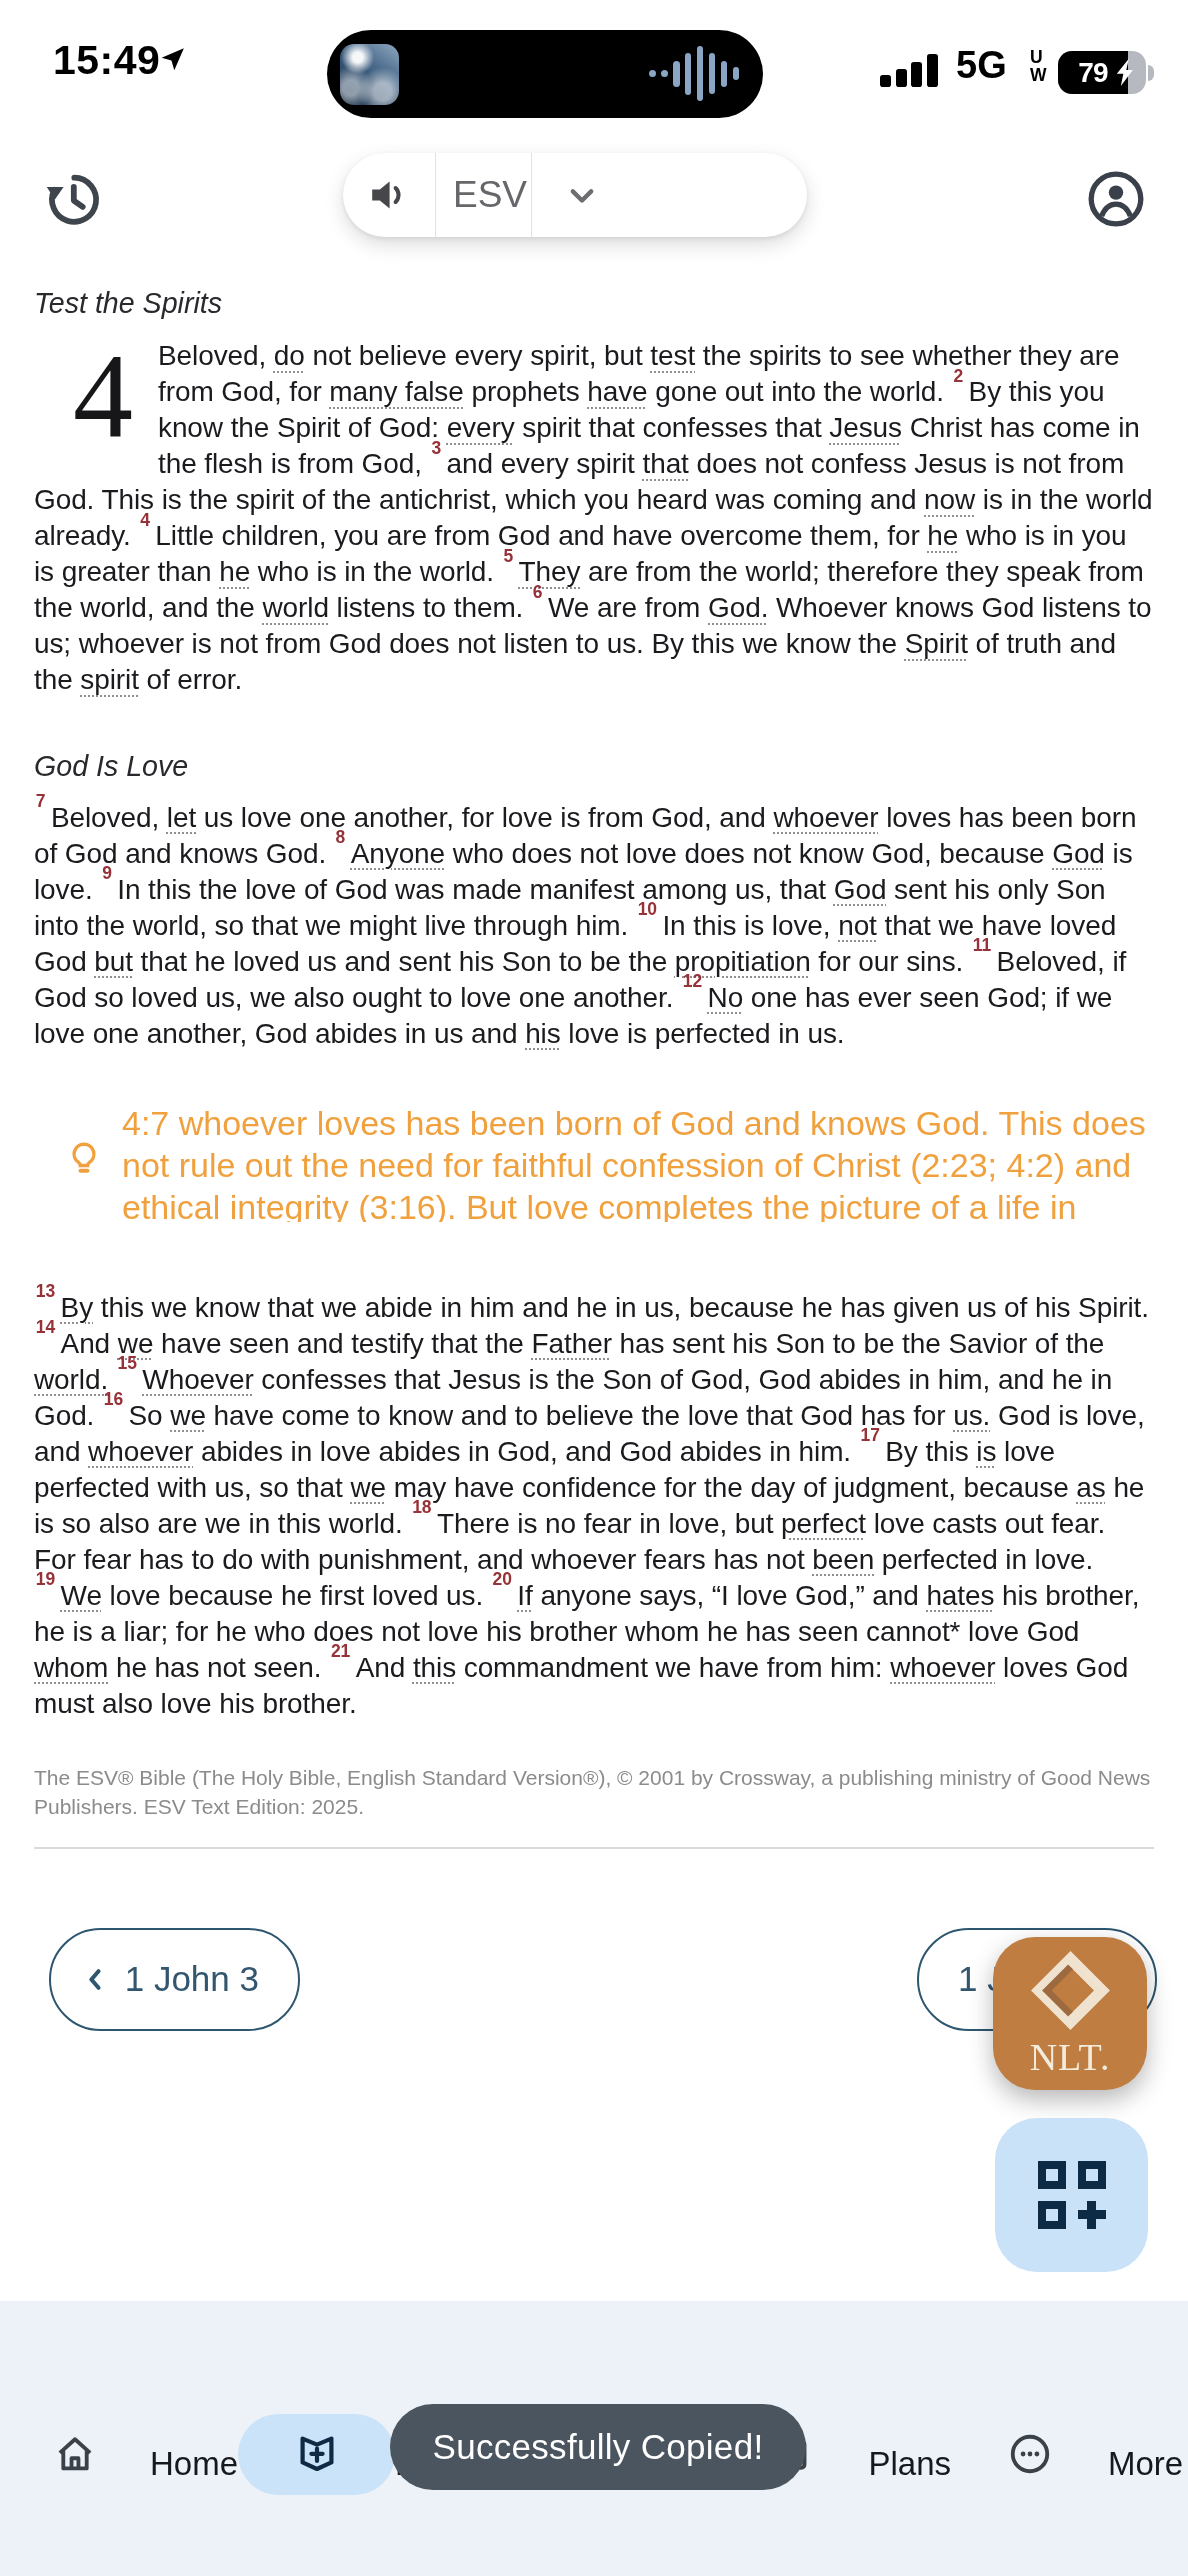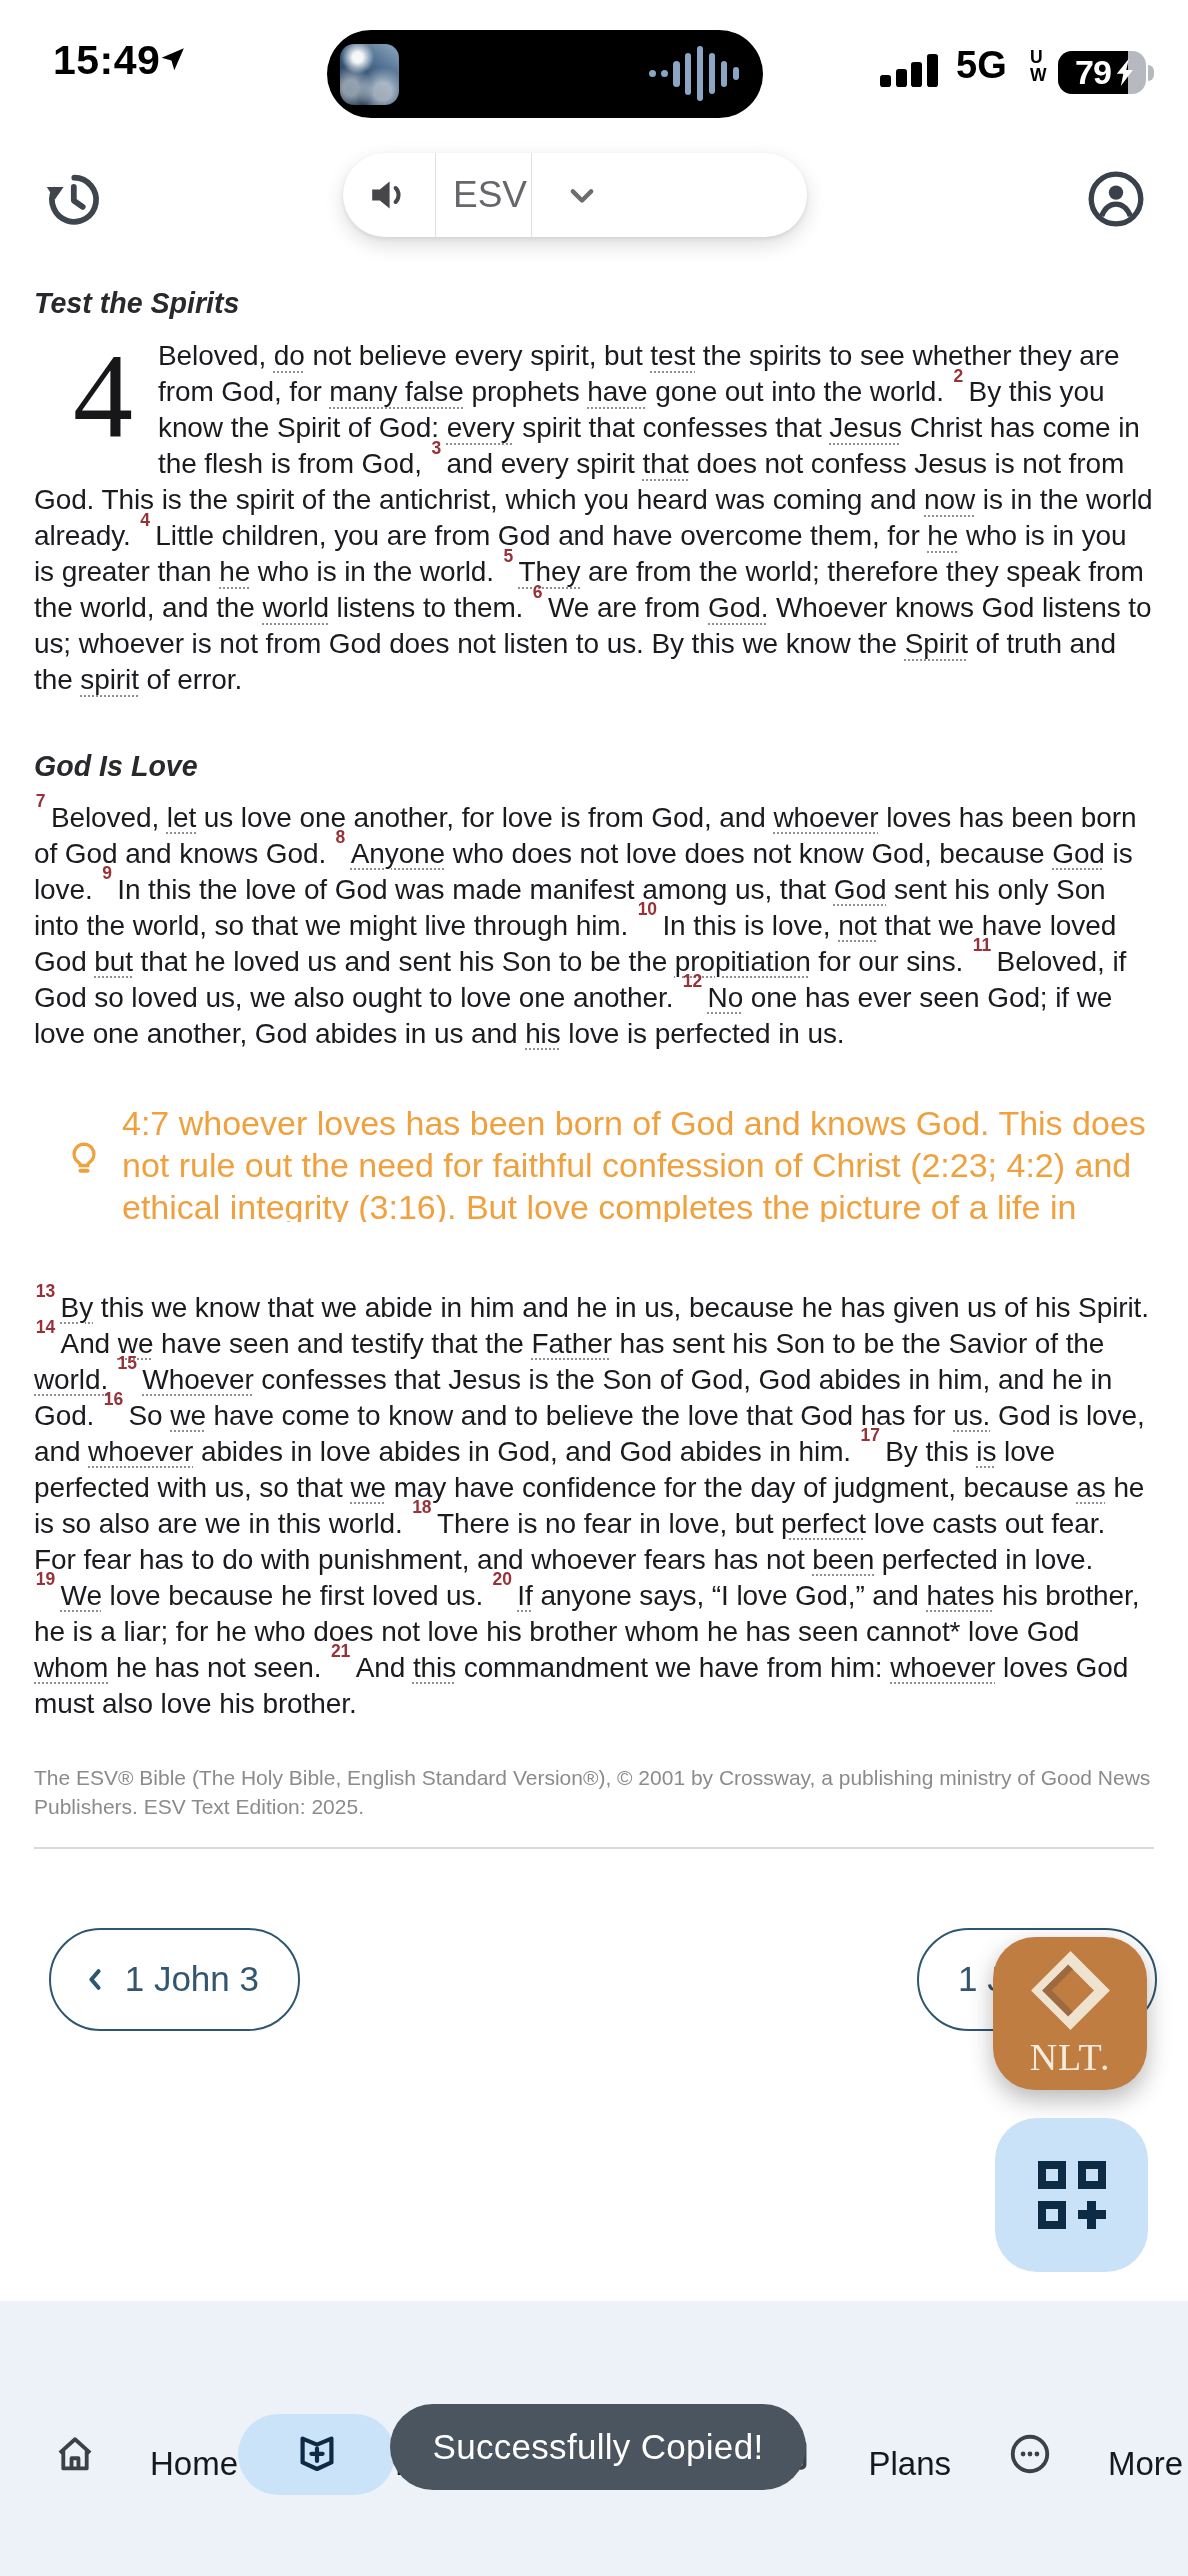--- a/index.html
+++ b/index.html
@@ -23,42 +23,42 @@
       radial-gradient(circle at 18% 72%, rgba(255,255,255,.5) 0 12%, rgba(255,255,255,0) 34%),
       linear-gradient(215deg,#8fa9c0 0%,#4a6a8c 38%,#23405e 72%,#16293f 100%);
   }
   .waveform { position:absolute; right:24px; top:0; height:100%; display:flex; align-items:center; gap:5.5px; }
   .wf-bar { width:6.4px; border-radius:3.7px; background:#8aa6c4; }
   .sig-bars { position:absolute; left:880px; top:52px; width:59px; height:35px; display:flex; align-items:flex-end; gap:4.6px; }
   .sig-bars i { display:block; width:11px; background:#000; border-radius:2.8px; }
   .net { position:absolute; left:956px; top:44px; font-size:38px; font-weight:700; color:#000; }
   .net-sub { position:absolute; left:1030px; top:49px; width:24px; font-size:17.5px; font-weight:700; line-height:17.5px; color:#000; word-break:break-all; letter-spacing:0.9px; }
   .battery { position:absolute; left:1058px; top:51px; width:88px; height:43px; border-radius:14px; background:#b6bac0; }
-  .battery-fill { position:absolute; left:0; top:0; bottom:0; width:70px; background:#000; border-radius:14px 0 0 14px; color:#fff; font-weight:700; font-size:34px; display:flex; align-items:center; justify-content:center; letter-spacing:-0.9px; }
+  .battery-fill { position:absolute; left:0; top:0; bottom:0; width:70px; background:#000; border-radius:14px 0 0 14px; color:#fff; font-weight:700; font-size:28px; display:flex; align-items:center; justify-content:center; letter-spacing:-0.9px; }
   .battery-bolt { position:absolute; left:57px; top:7.4px; z-index:2; }
   .battery-nub { position:absolute; right:-8.3px; top:14px; width:6.4px; height:15.7px; background:#b6bac0; border-radius:0 6.4px 6.4px 0; }
 
   
   .hist-btn { position:absolute; left:41px; top:168px; width:63px; height:63px; }
   .avatar-btn { position:absolute; left:1084px; top:167px; width:64px; height:64px; }
   .header-pill {
     position:absolute; left:343px; top:153px; width:464px; height:84px; background:#fff; border-radius:42px;
     box-shadow:0 7.4px 20px rgba(0,0,0,.14), 0 1.8px 4.6px rgba(0,0,0,.08);
     display:flex; align-items:stretch;
   }
   .hp-seg { display:flex; align-items:center; justify-content:center; color:#67676b; font-size:37px; }
   .hp-seg + .hp-seg { border-left:1.8px solid #e2e2e4; }
   .hp-audio { width:92px; border-radius:42px 0 0 42px; }
   .hp-ref { width:175px; }
   .hp-ver { width:96px;padding-left:13px; }
   .hp-chev { width:100px; border-radius:0 42px 42px 0; }
 
   
   .content { position:absolute; left:34px; top:0; width:1120px; padding-top:287px; }
-  .sec-title { font-style:italic; font-weight:700; font-size:28.6px; line-height:33px; color:#29292d; }
+  .sec-title { font-style:italic; font-weight:400; font-size:28.6px; line-height:33px; color:#29292d; }
   .sec-title.second { margin-top:52px; }
   .verse-p { font-size:28px; line-height:36px; color:#1b1b1f; letter-spacing:-0.1px; }
   .p1 { margin-top:18.4px; }
   .p2 { margin-top:16.6px; }
   .p3 { margin-top:68px; }
   .vn { font-size:17.5px; font-weight:700; color:#963238; position:relative; top:-9.2px; line-height:0; margin:0 5.5px 0 1.8px; }
   .du { text-decoration-line:underline; text-decoration-style:dotted; text-decoration-color:#909092; text-decoration-thickness:1.8px; text-underline-offset:5.5px; }
   .dropcap {
     float:left; font-family:"Liberation Serif", serif; font-size:120px; line-height:96px;
     width:59px; height:103px; margin:9.2px 26px 0 39px; color:#17171a; text-align:center;

